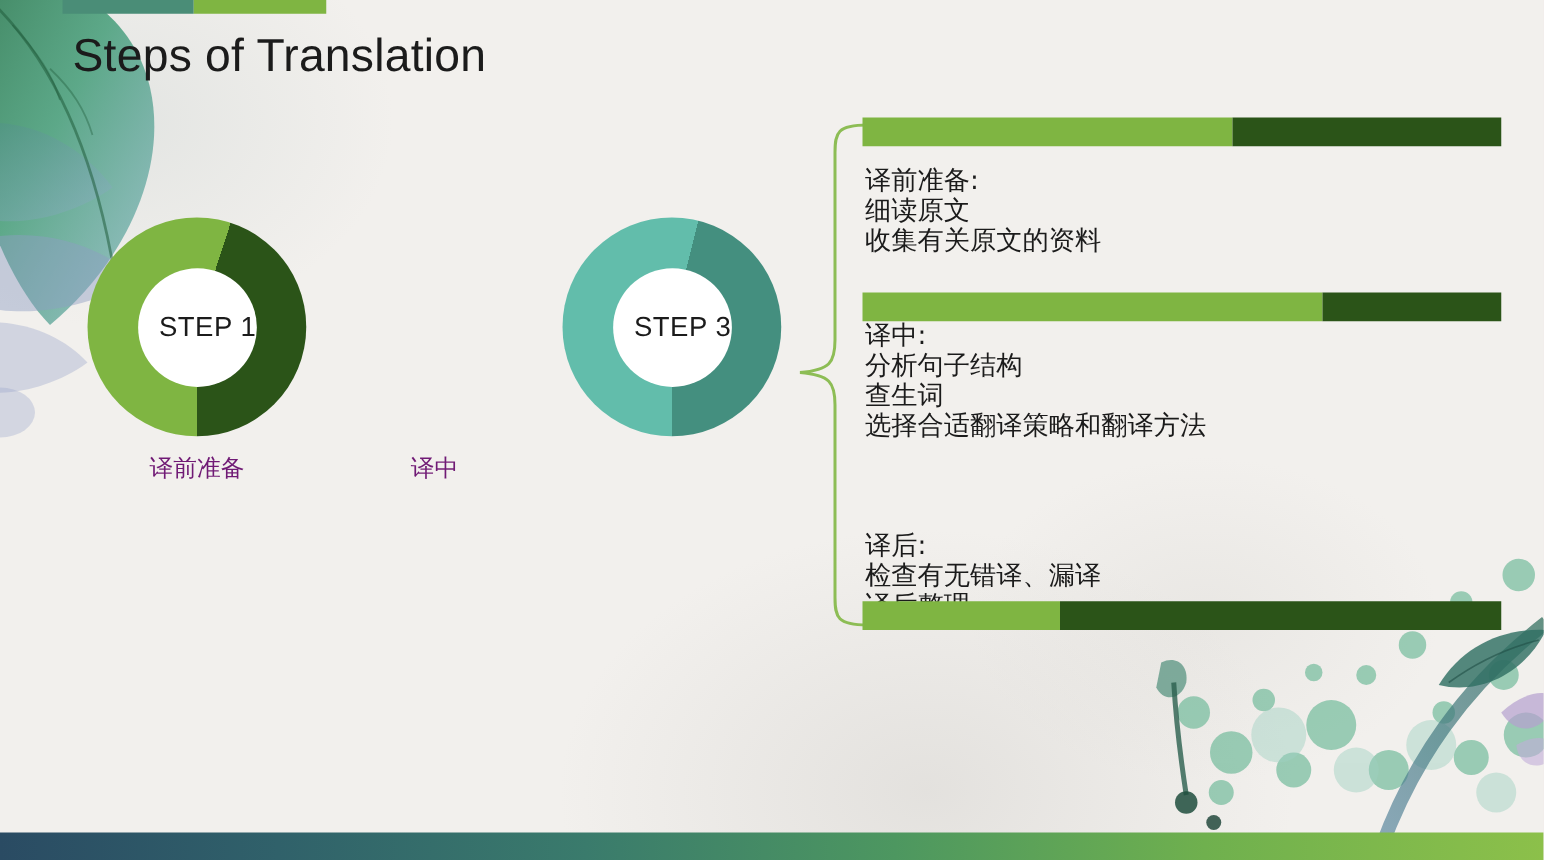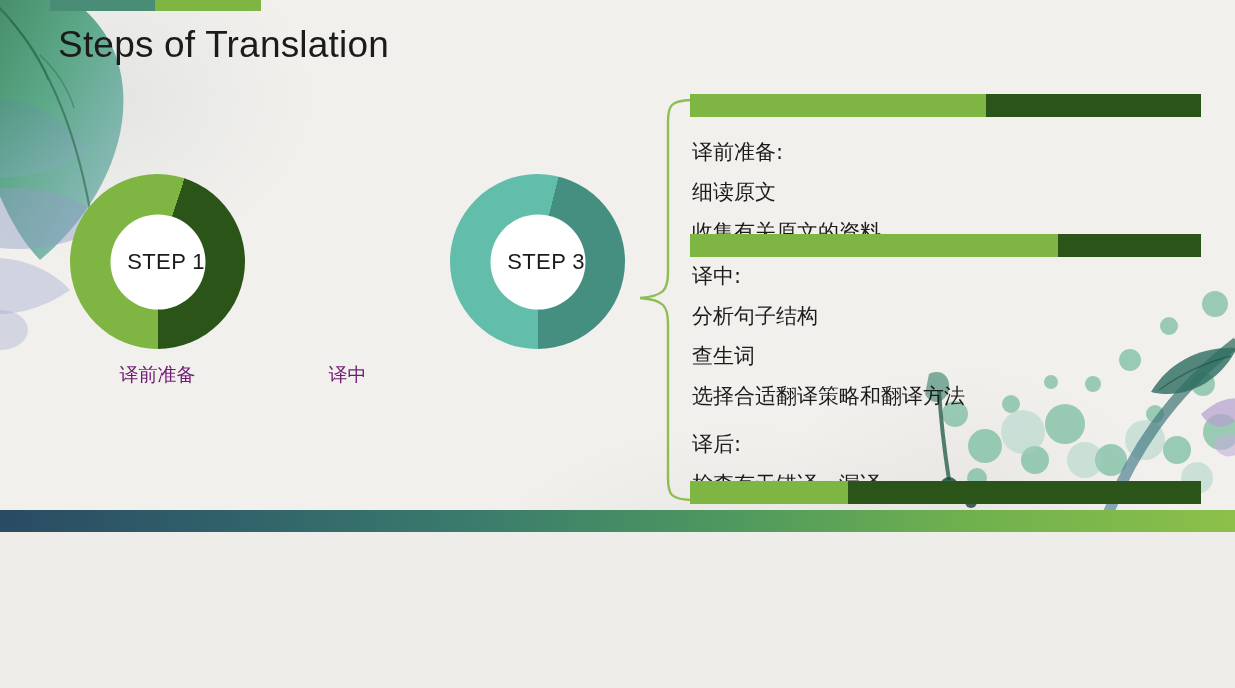--- a/index.html
+++ b/index.html
@@ -6,21 +6,21 @@
     margin: 0;
     padding: 0;
     background: #efedea;
   }
   body {
     font-family: "Liberation Sans", "DejaVu Sans", sans-serif;
   }
   #slide {
     position: relative;
     width: 1235px;
-    height: 532px;
+    height: 688px;
     background: #f2f0ed;
     overflow: hidden;
   }
 
   
   .wc {
     position: absolute;
     pointer-events: none;
   }
   #wc-topleft {
@@ -127,21 +127,21 @@
   .seg-bar .dk { background: #2b5418; height: 100%; }
 
   #bar1 { left: 690px; top: 94px;  width: 511px; }
   #bar2 { left: 690px; top: 234px; width: 511px; }
   #bar3 { left: 690px; top: 481px; width: 511px; }
 
   .block-text {
     position: absolute;
     left: 692px;
     font-size: 21px;
-    line-height: 40px;
+    line-height: 24px;
     color: #1b1b1b;
     font-family: "DejaVu Sans", "Liberation Sans", sans-serif;
     white-space: pre-line;
   }
   #text1 { top: 132px; }
   #text2 { top: 256px; }
   #text3 { top: 400px; margin-top: 24px; }
 </style>
 </head>
 <body>

